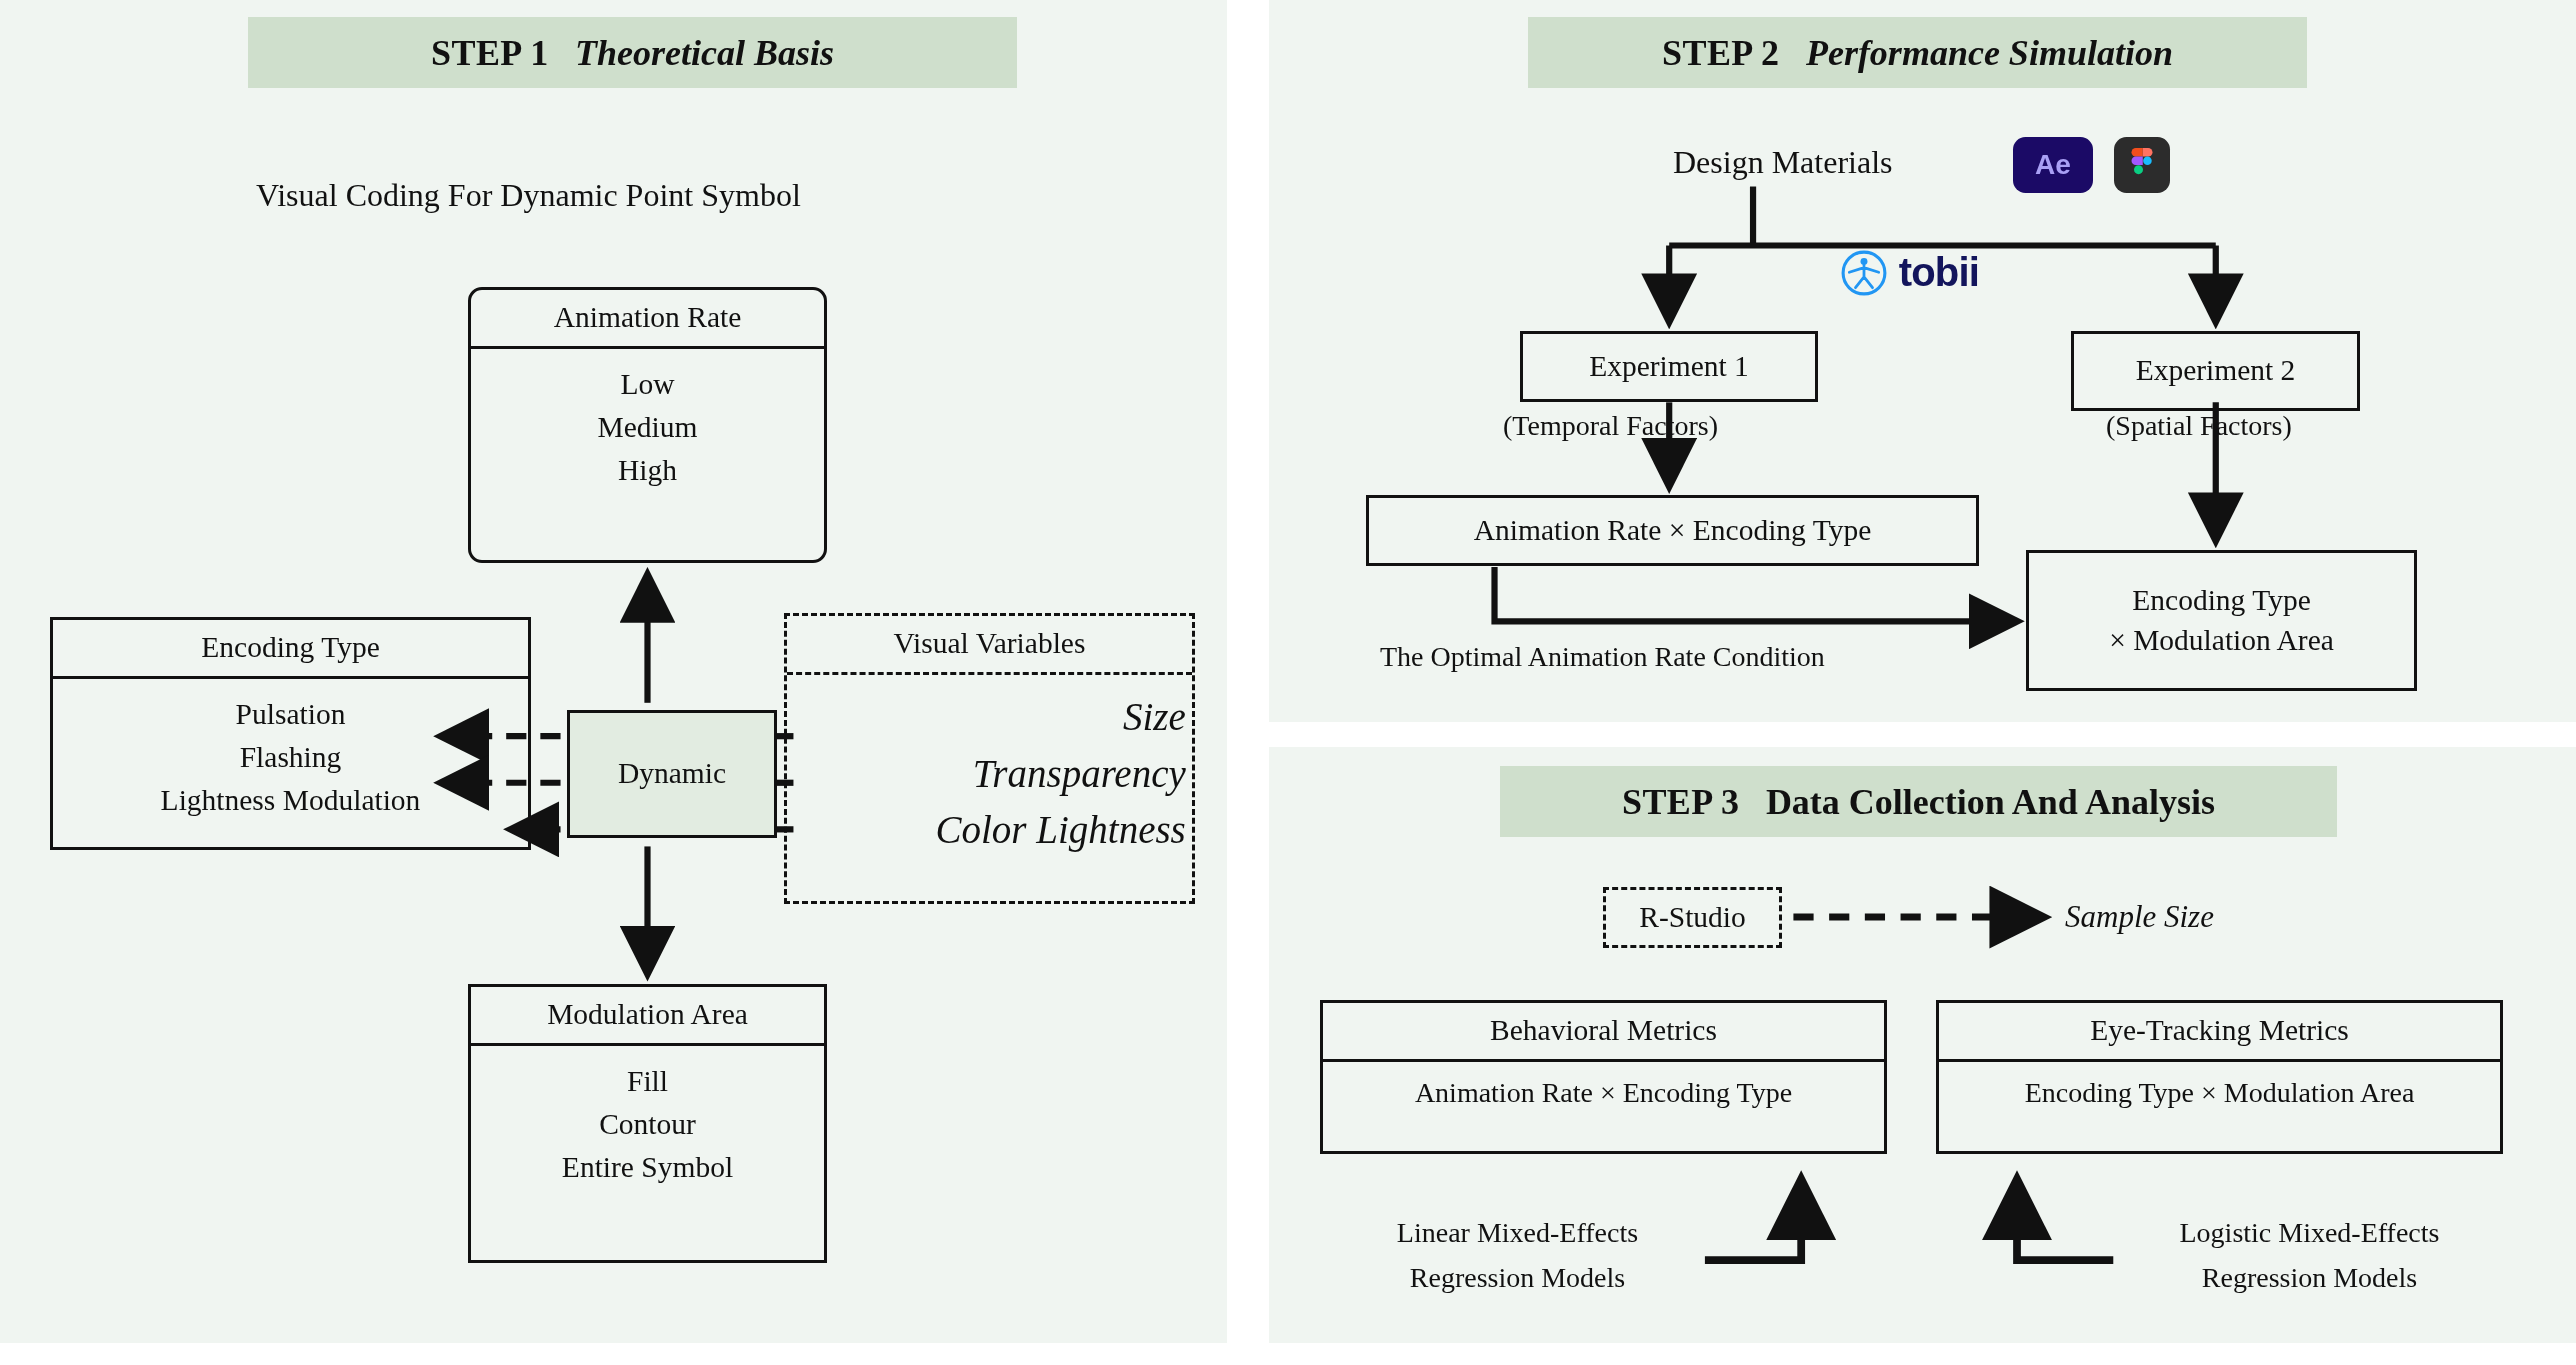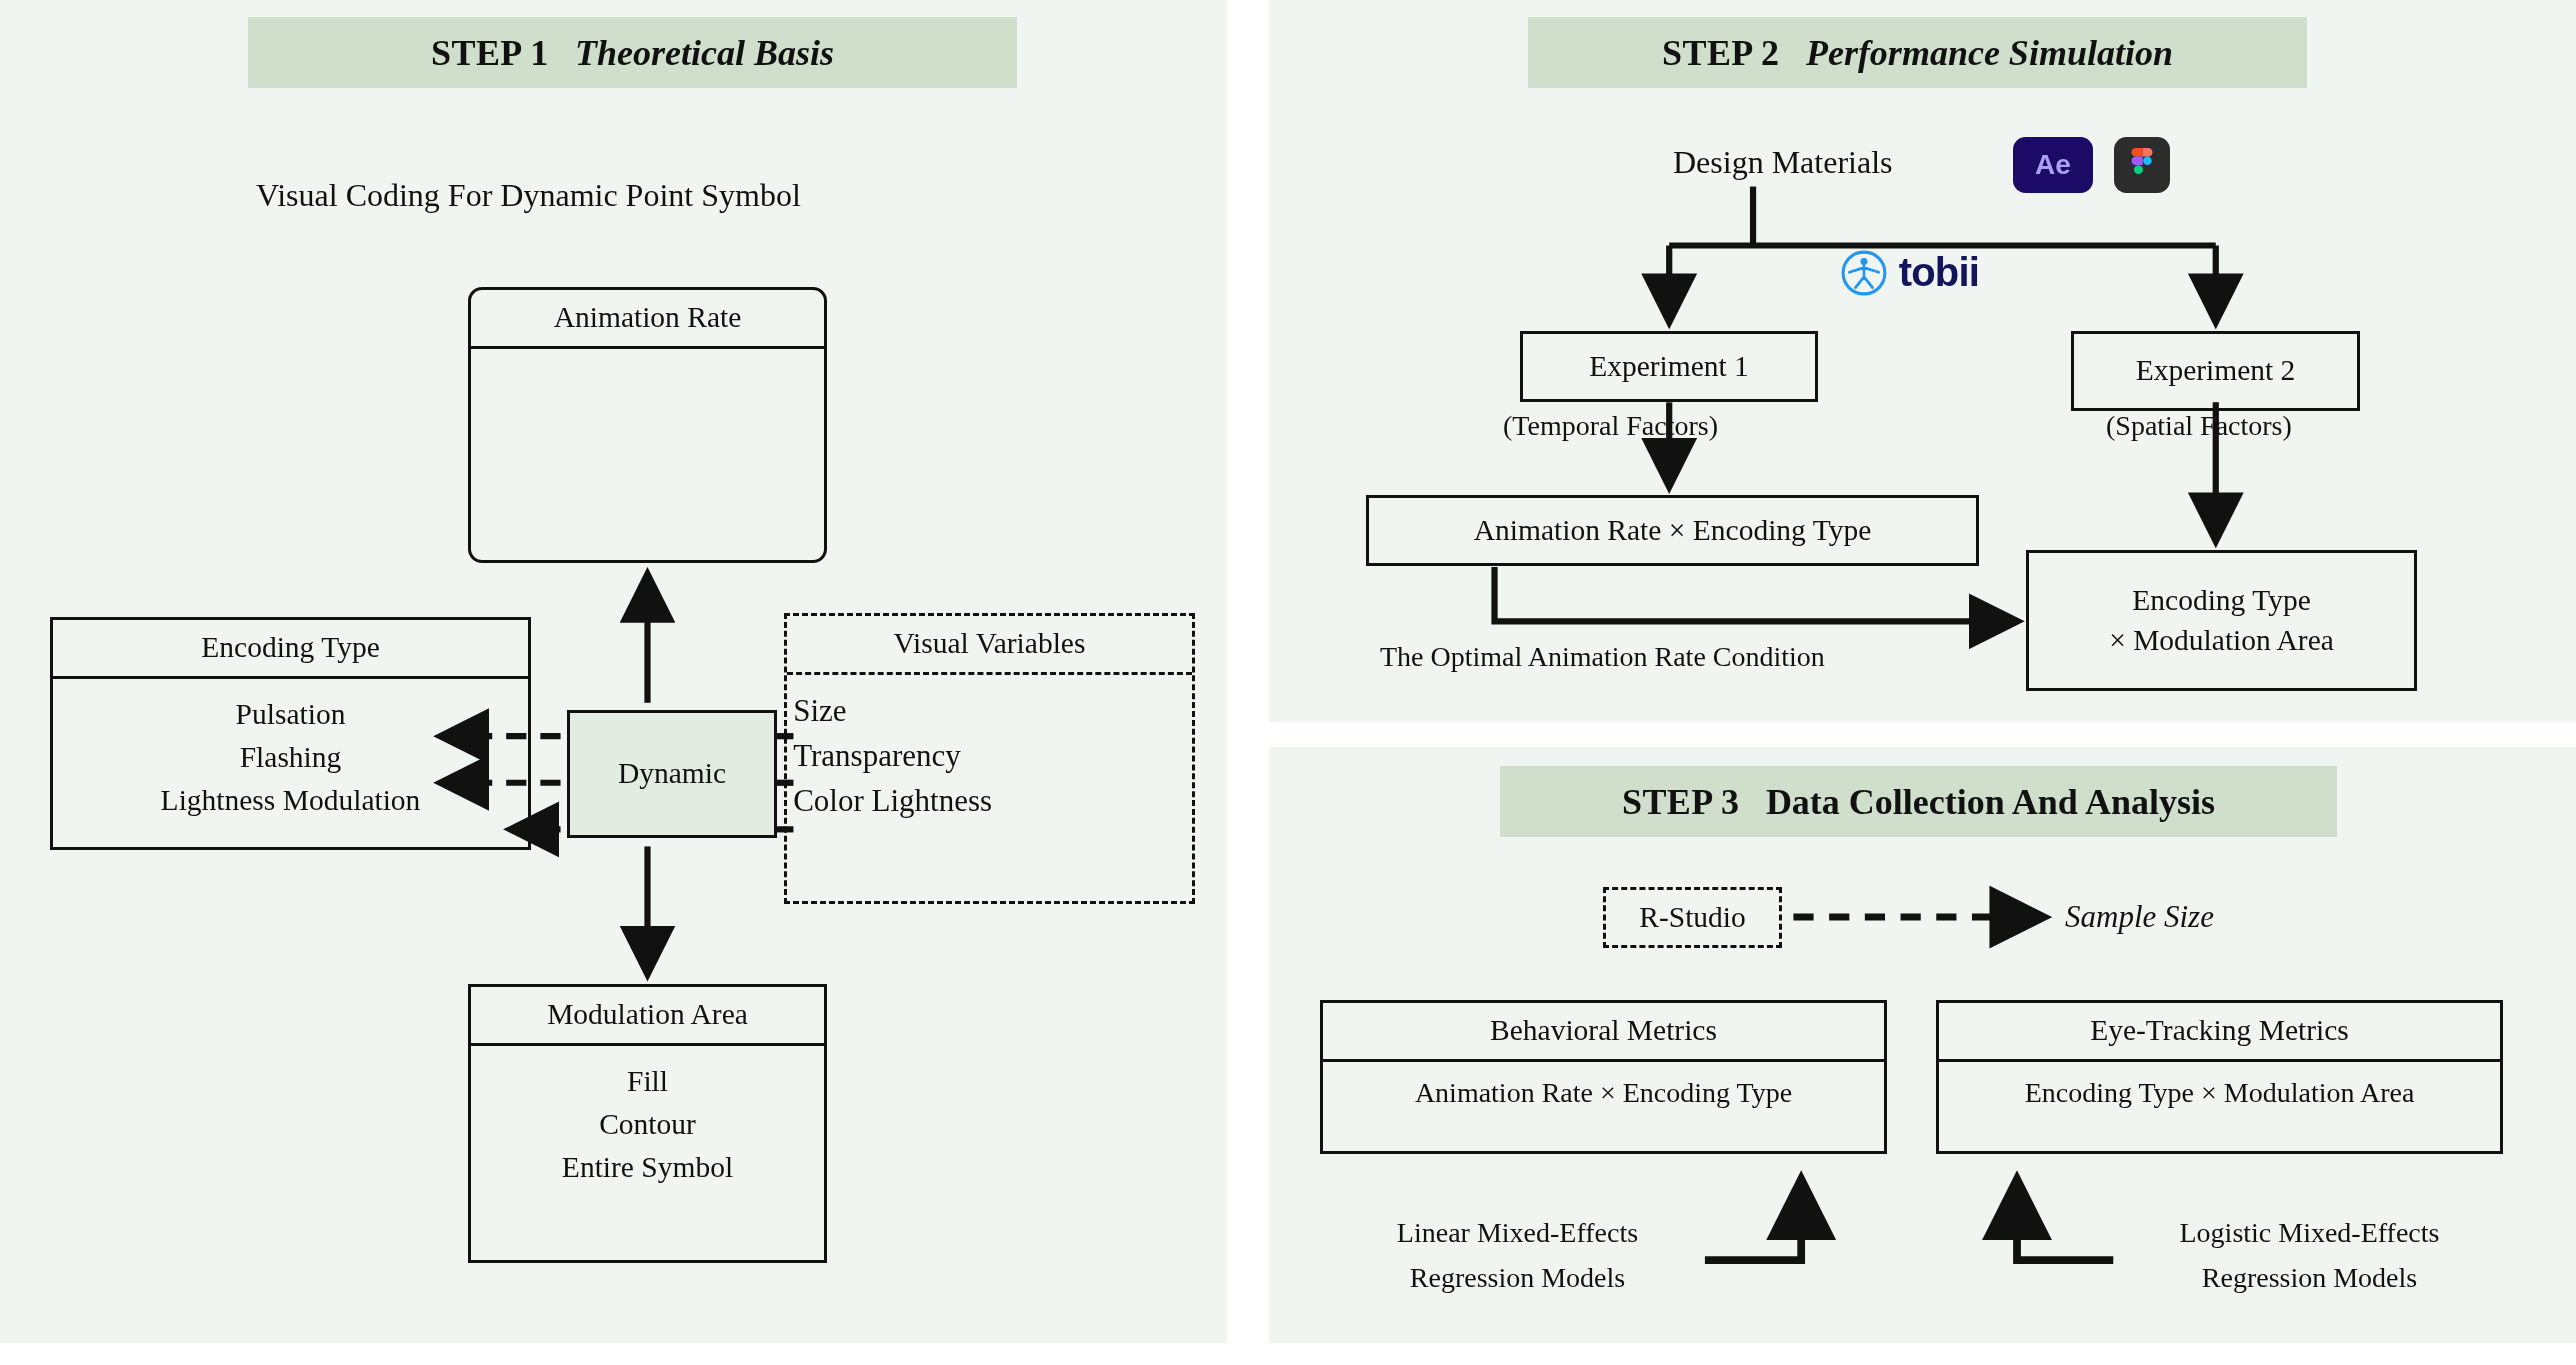--- a/index.html
+++ b/index.html
@@ -24,21 +24,21 @@
 
   
   .box{position:absolute;border:3.9px solid #111;background:#f0f5f1;box-sizing:border-box;}
   .box .hd{font-size:29.5px;text-align:center;padding:11px 6.2px 12.4px;border-bottom:3.9px solid #111;}
   .box .bd{font-size:29.5px;text-align:center;padding:14px 6.2px;line-height:1.45;}
   .plain{position:absolute;border:3.9px solid #111;background:#f0f5f1;box-sizing:border-box;
          display:flex;align-items:center;justify-content:center;text-align:center;
          font-size:29.5px;line-height:1.35;padding:1px;}
   .dashed{position:absolute;border:3.9px dashed #111;background:#f0f5f1;box-sizing:border-box;}
   .dashed .hd{font-size:29.5px;text-align:center;padding:11px 6.2px 12.4px;border-bottom:3.9px dashed #111;}
-  .dashed .bd{font-size:31px;text-align:left;padding:14px 6.2px;line-height:1.45;}
+  .dashed .bd{font-size:39px;text-align:right;padding:14px 6.2px;line-height:1.45;font-style:italic;}
 
   .freetext{position:absolute;font-size:28px;white-space:nowrap;}
   .lbl-two{position:absolute;font-size:28px;line-height:1.6;text-align:center;}
 
   svg.ov{position:absolute;left:0;top:0;width:2576px;height:1366px;pointer-events:none;}
 
   
   .logo{position:absolute;}
   .ae{width:80px;height:56px;border-radius:12.4px;background:#1b0a66;
       display:flex;align-items:center;justify-content:center;
@@ -65,20 +65,23 @@
 </div>
 <div class="step-header" id="hdr3">
   <span class="step-num">STEP 3</span>
   <span class="step-title" style="font-style:normal">Data Collection And Analysis</span>
 </div>
 
 <div class="subtitle" style="left:256px;top:177px;">Visual Coding For Dynamic Point Symbol</div>
 
 <div class="box" style="left:468px;top:287px;width:359px;height:276px;border-radius:14px;">
   <div class="hd">Animation Rate</div>
+  <div class="bd" style="white-space:pre-line">Low
+Medium
+High</div>
 </div>
 
 <div class="box" style="left:50px;top:617px;width:481px;height:233px;">
   <div class="hd">Encoding Type</div>
   <div class="bd" style="white-space:pre-line">Pulsation
 Flashing
 Lightness Modulation</div>
 </div>
 
 <div class="plain" style="left:567px;top:710px;width:210px;height:128px;background:#e2ece1;">Dynamic</div>

